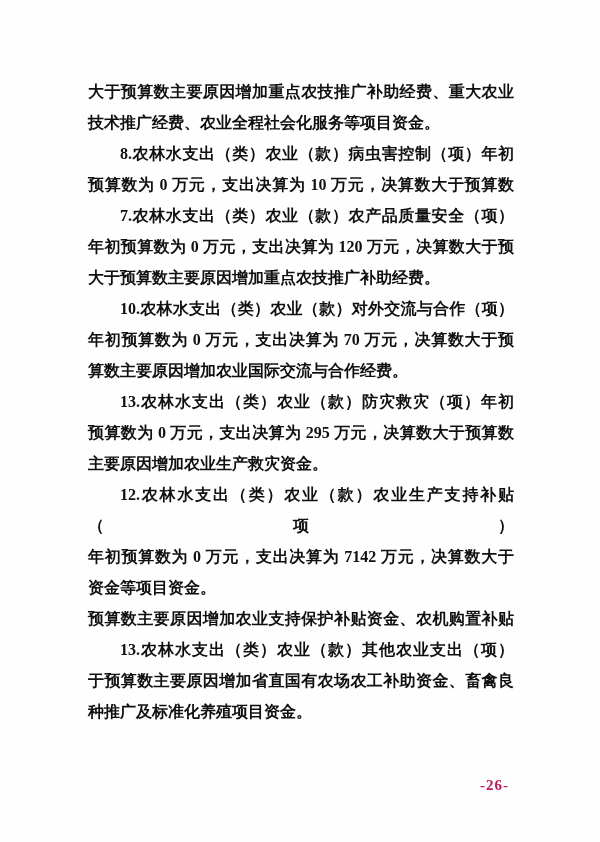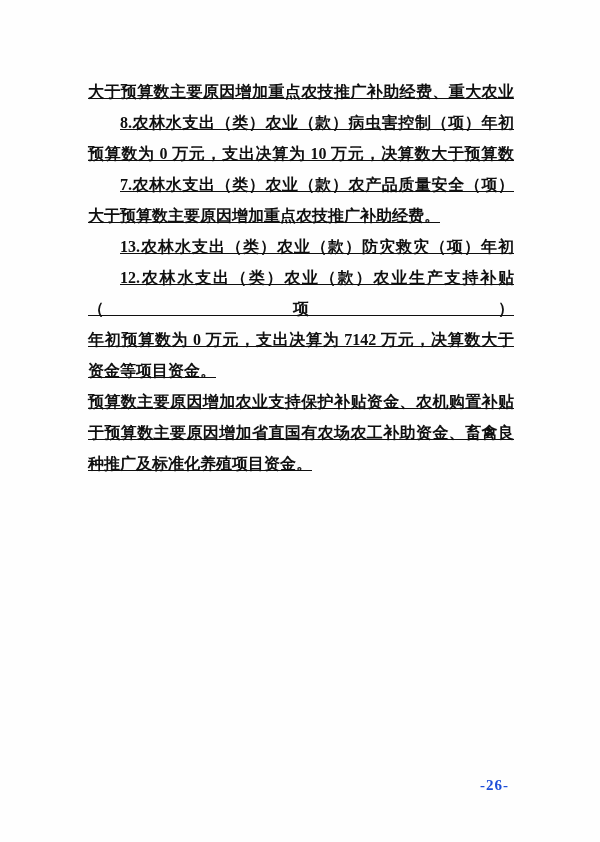--- a/index.html
+++ b/index.html
@@ -25,71 +25,80 @@
     top: 76px;
     width: 426px;
     color: #101010;
     font-size: 16px;
     line-height: 31px;
     font-weight: 700;
   }
   .para {
     margin: 0;
     padding: 0;
-    text-decoration: underline;
   }
   .text-line {
     text-align: justify;
     text-align-last: justify;
     text-justify: inter-character;
     min-height: 31px;
   }
   .text-line.last {
     text-align: left;
     text-align-last: left;
   }
   .text-line.indent {
     text-indent: 32px;
   }
   .page-number {
     position: absolute;
     top: 775px;
     right: 91px;
-    color: #1d4ed8;
+    color: #be185d;
     font-size: 15px;
     font-weight: 700;
     letter-spacing: 1px;
     line-height: 20px;
     margin-left: 12px;
   }
 </style>
 </head>
 <body>
 
 <div class="page">
   <div class="doc-body">
       <div class="para">
         <div class="text-line">大于预算数主要原因增加重点农技推广补助经费、重大农业</div>
+        <div class="text-line last">技术推广经费、农业全程社会化服务等项目资金。</div>
       </div>
       <div class="para">
         <div class="text-line indent">8.农林水支出（类）农业（款）病虫害控制（项）年初</div>
         <div class="text-line">预算数为 0 万元，支出决算为 10 万元，决算数大于预算数</div>
       </div>
       <div class="para">
         <div class="text-line indent">7.农林水支出（类）农业（款）农产品质量安全（项）</div>
+        <div class="text-line">年初预算数为 0 万元，支出决算为 120 万元，决算数大于预</div>
         <div class="text-line last">大于预算数主要原因增加重点农技推广补助经费。</div>
       </div>
       <div class="para">
+        <div class="text-line indent">10.农林水支出（类）农业（款）对外交流与合作（项）</div>
+        <div class="text-line">年初预算数为 0 万元，支出决算为 70 万元，决算数大于预</div>
+        <div class="text-line last">算数主要原因增加农业国际交流与合作经费。</div>
+      </div>
+      <div class="para">
         <div class="text-line indent">13.农林水支出（类）农业（款）防灾救灾（项）年初</div>
+        <div class="text-line">预算数为 0 万元，支出决算为 295 万元，决算数大于预算数</div>
+        <div class="text-line last">主要原因增加农业生产救灾资金。</div>
       </div>
       <div class="para">
         <div class="text-line indent">12.农林水支出（类）农业（款）农业生产支持补贴（项）</div>
         <div class="text-line">年初预算数为 0 万元，支出决算为 7142 万元，决算数大于</div>
         <div class="text-line last">资金等项目资金。</div>
         <div class="text-line">预算数主要原因增加农业支持保护补贴资金、农机购置补贴</div>
       </div>
       <div class="para">
+        <div class="text-line indent">13.农林水支出（类）农业（款）其他农业支出（项）</div>
         <div class="text-line">于预算数主要原因增加省直国有农场农工补助资金、畜禽良</div>
         <div class="text-line last">种推广及标准化养殖项目资金。</div>
       </div>
     </div>
   <div class="page-number">-26-</div>
 </div>
 
 </body></html>

